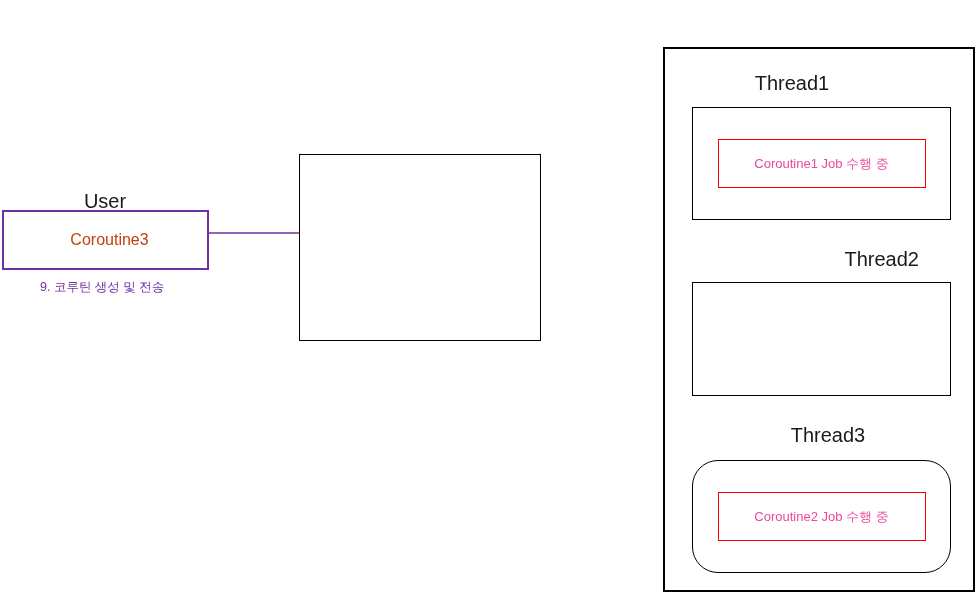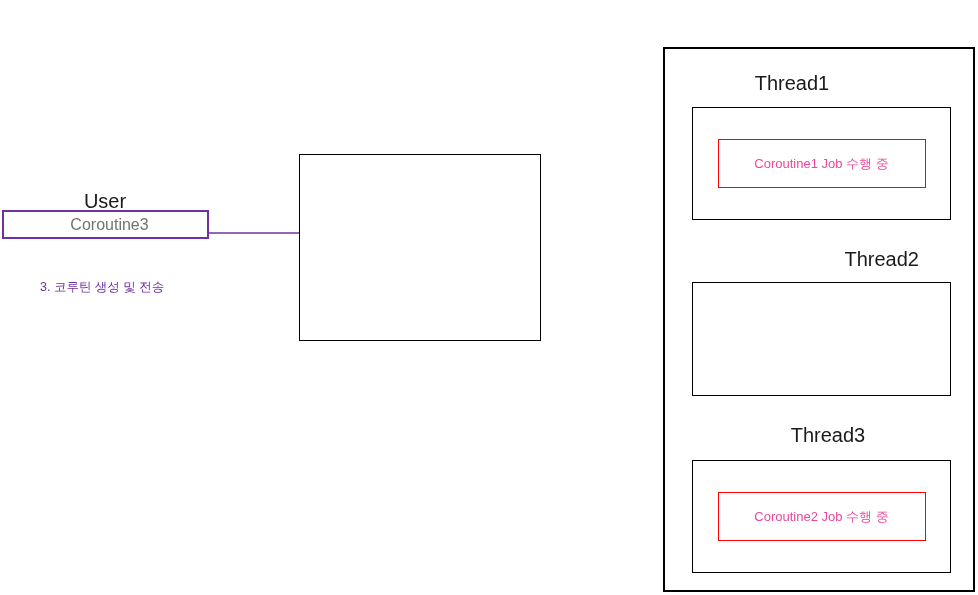--- a/index.html
+++ b/index.html
@@ -20,24 +20,24 @@
     font-size: 20px;
     line-height: 26px;
     text-align: center;
     color: #1a1a1a;
     white-space: nowrap;
   }
 
   
   .user-title   { left: 0px; top: 160px; width: 210px; margin-top: 28px; }
   .coroutine3-box {
-    left: 2px; top: 210px; width: 207px; height: 29px;
+    left: 2px; top: 210px; width: 207px; height: 60px;
     border: 2px solid #7030A0;
     display: flex; align-items: center; justify-content: center;
-    color: #737373; font-size: 16px;
+    color: #c2410c; font-size: 16px;
     background: #ffffff;
     padding-left: 8px;
   }
   .user-caption {
     left: 40px; top: 279px;
     font-size: 12.5px; color: #7030A0; white-space: nowrap;
   }
 
   
   .arrow-svg { left: 209px; top: 226px; width: 120px; height: 14px; }
@@ -65,41 +65,41 @@
     position: absolute;
     left: 27px; width: 259px; height: 113px;
     border: 1.5px solid #000000; background: #ffffff;
     display: flex; align-items: center; justify-content: center;
   }
   .t1-label { top: 21px; }
   .t1-box   { top: 58px; }
   .t2-label { top: 197px; text-align: right; }
   .t2-box   { top: 233px; height: 114px; }
   .t3-label { top: 373px; margin-left: 36px; }
-  .t3-box   { top: 411px; }
+  .t3-box   { top: 411px; border-radius: 26px; }
   .job-box {
     width: 208px; height: 49px;
     border: 1.5px solid #FF0000;
     display: flex; align-items: center; justify-content: center;
     color: #ec4899; font-size: 13px; white-space: nowrap;
     background: #ffffff;
   }
 </style>
 </head>
 <body>
 
 <div id="canvas">
 
   <div class="abs section-title user-title">User</div>
 
   <div class="abs coroutine3-box">
     <span>Coroutine3</span>
   </div>
 
-  <div class="abs user-caption">3. 코루틴 생성 및 전송</div>
+  <div class="abs user-caption">9. 코루틴 생성 및 전송</div>
 
   <svg class="abs arrow-svg" viewBox="0 0 120 14" xmlns="http://www.w3.org/2000/svg">
     <line x1="0" y1="7" x2="109" y2="7" stroke="#7030A0" stroke-width="1.5"></line>
     <polygon points="108,2.5 119,7 108,11.5" fill="#7030A0"></polygon>
   </svg>
 
 
   <div class="abs dispatcher-box"></div>
 
 

